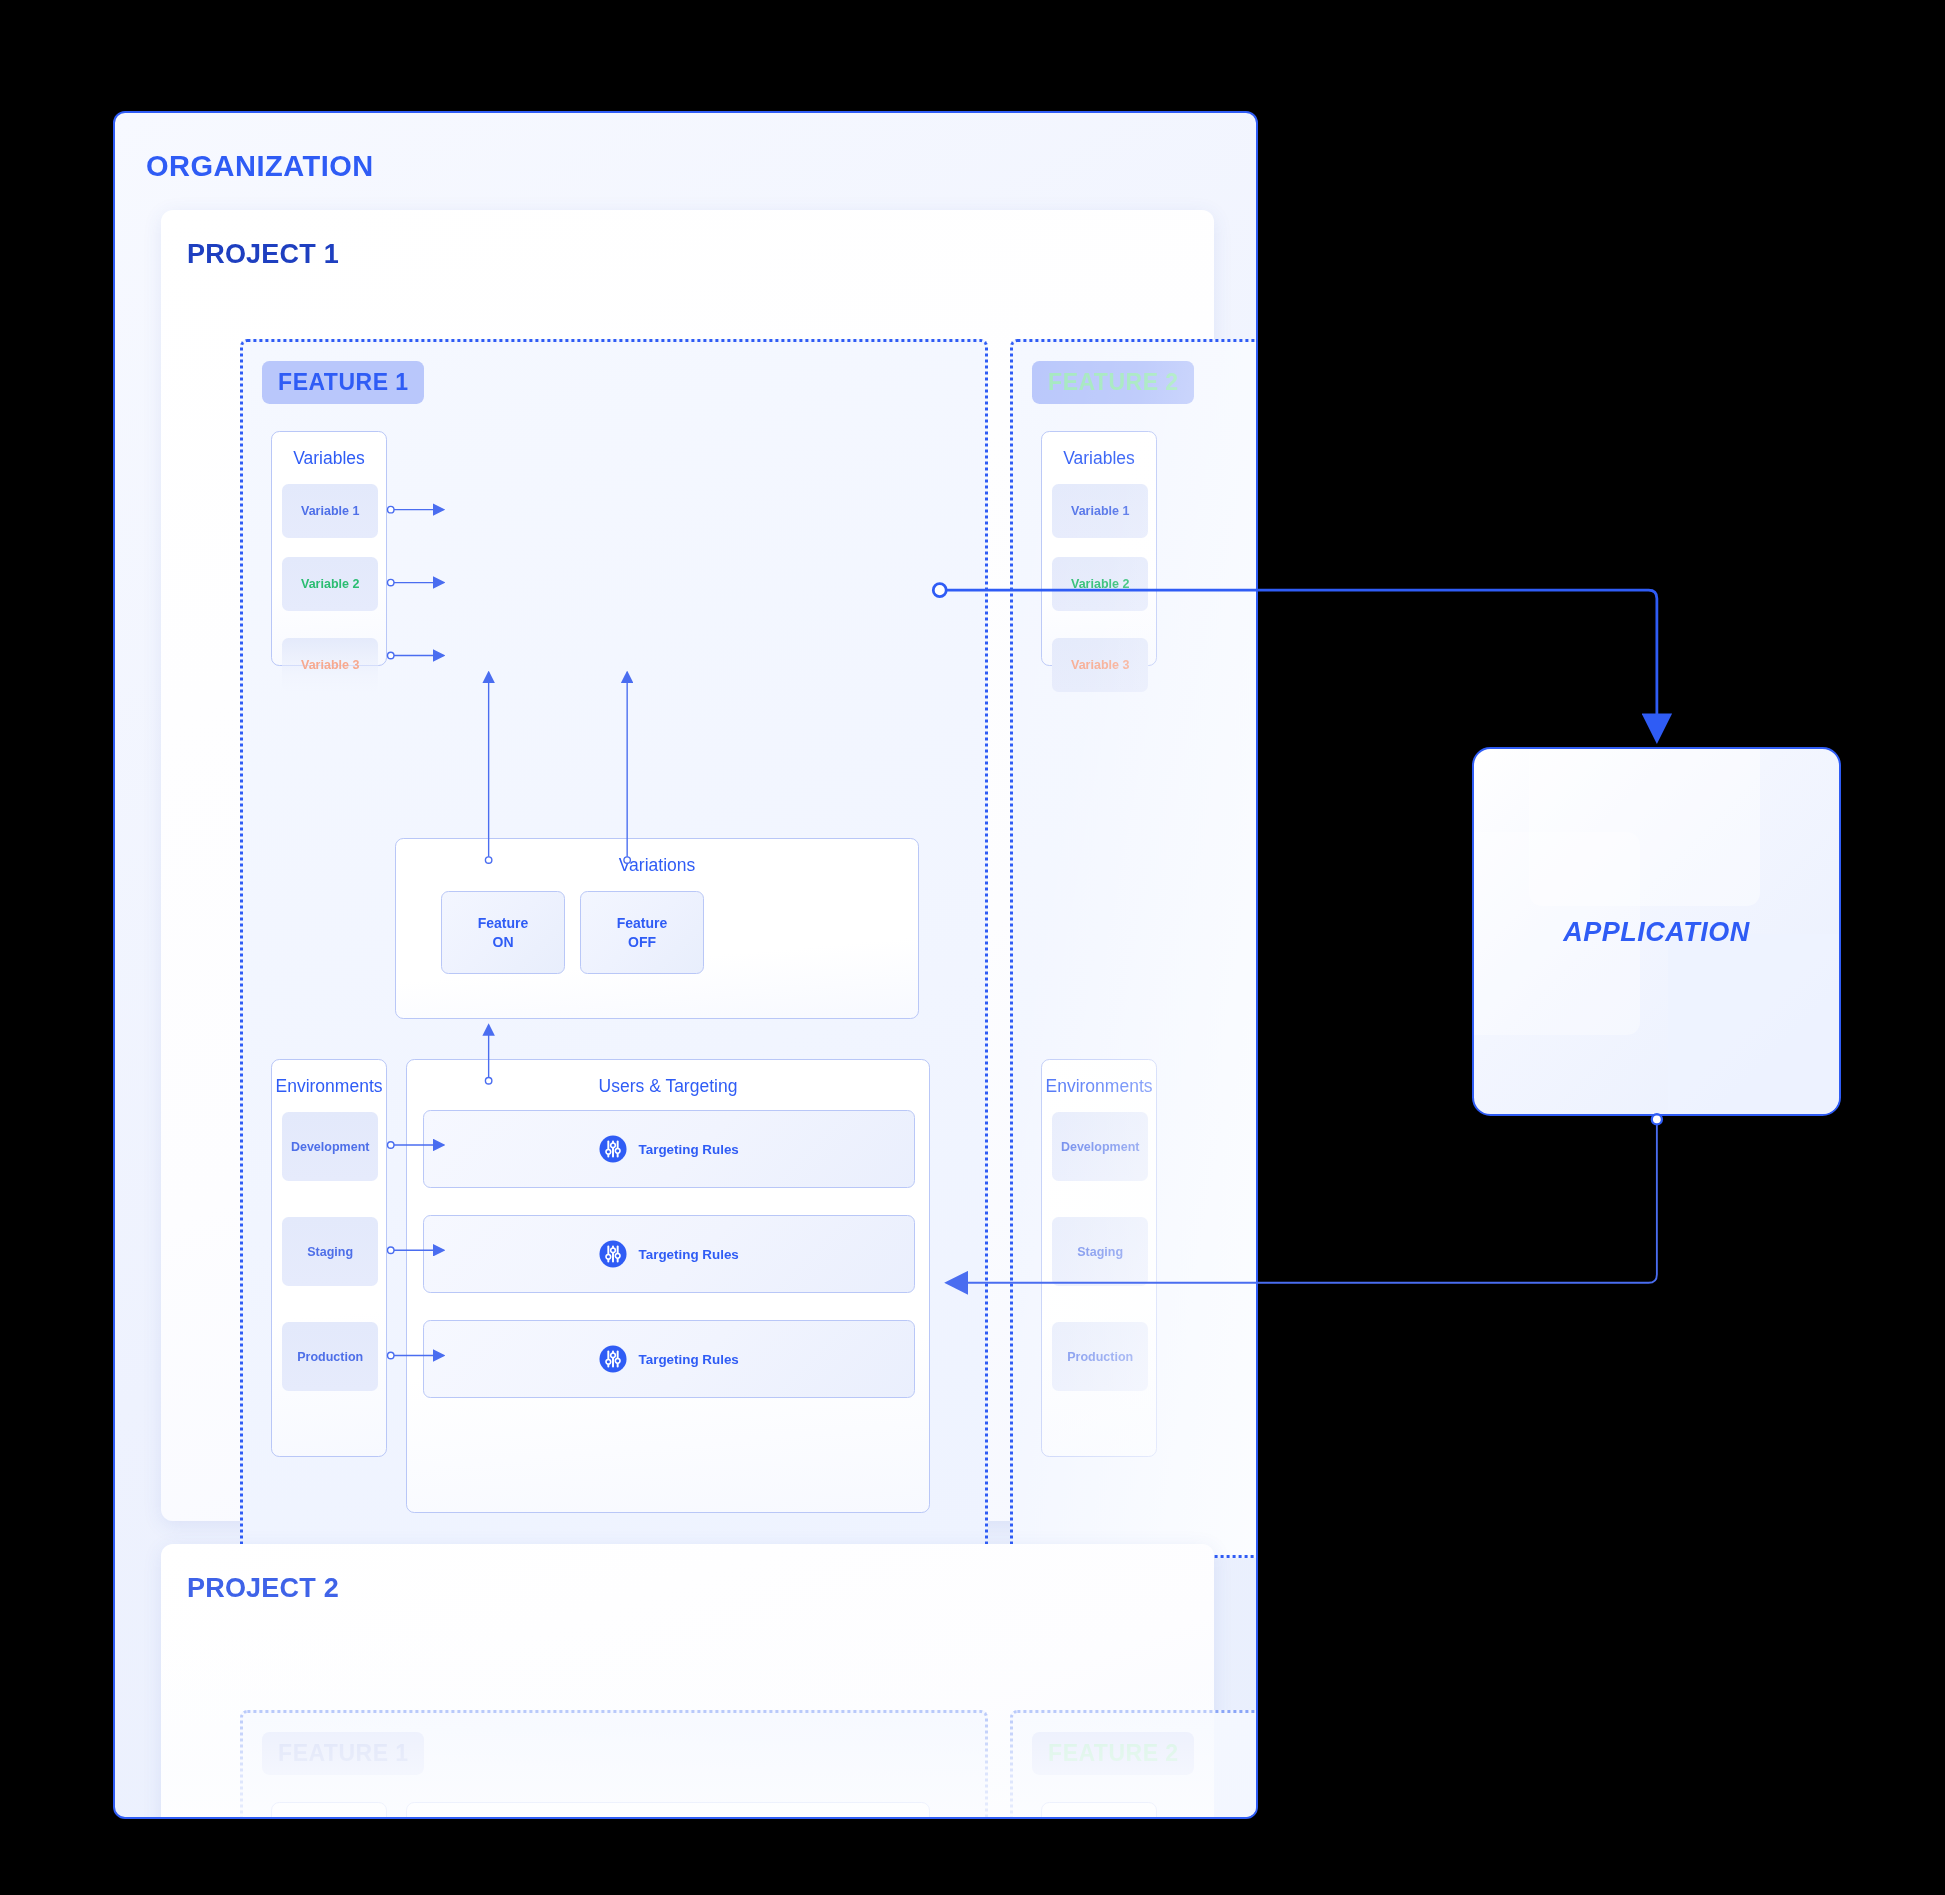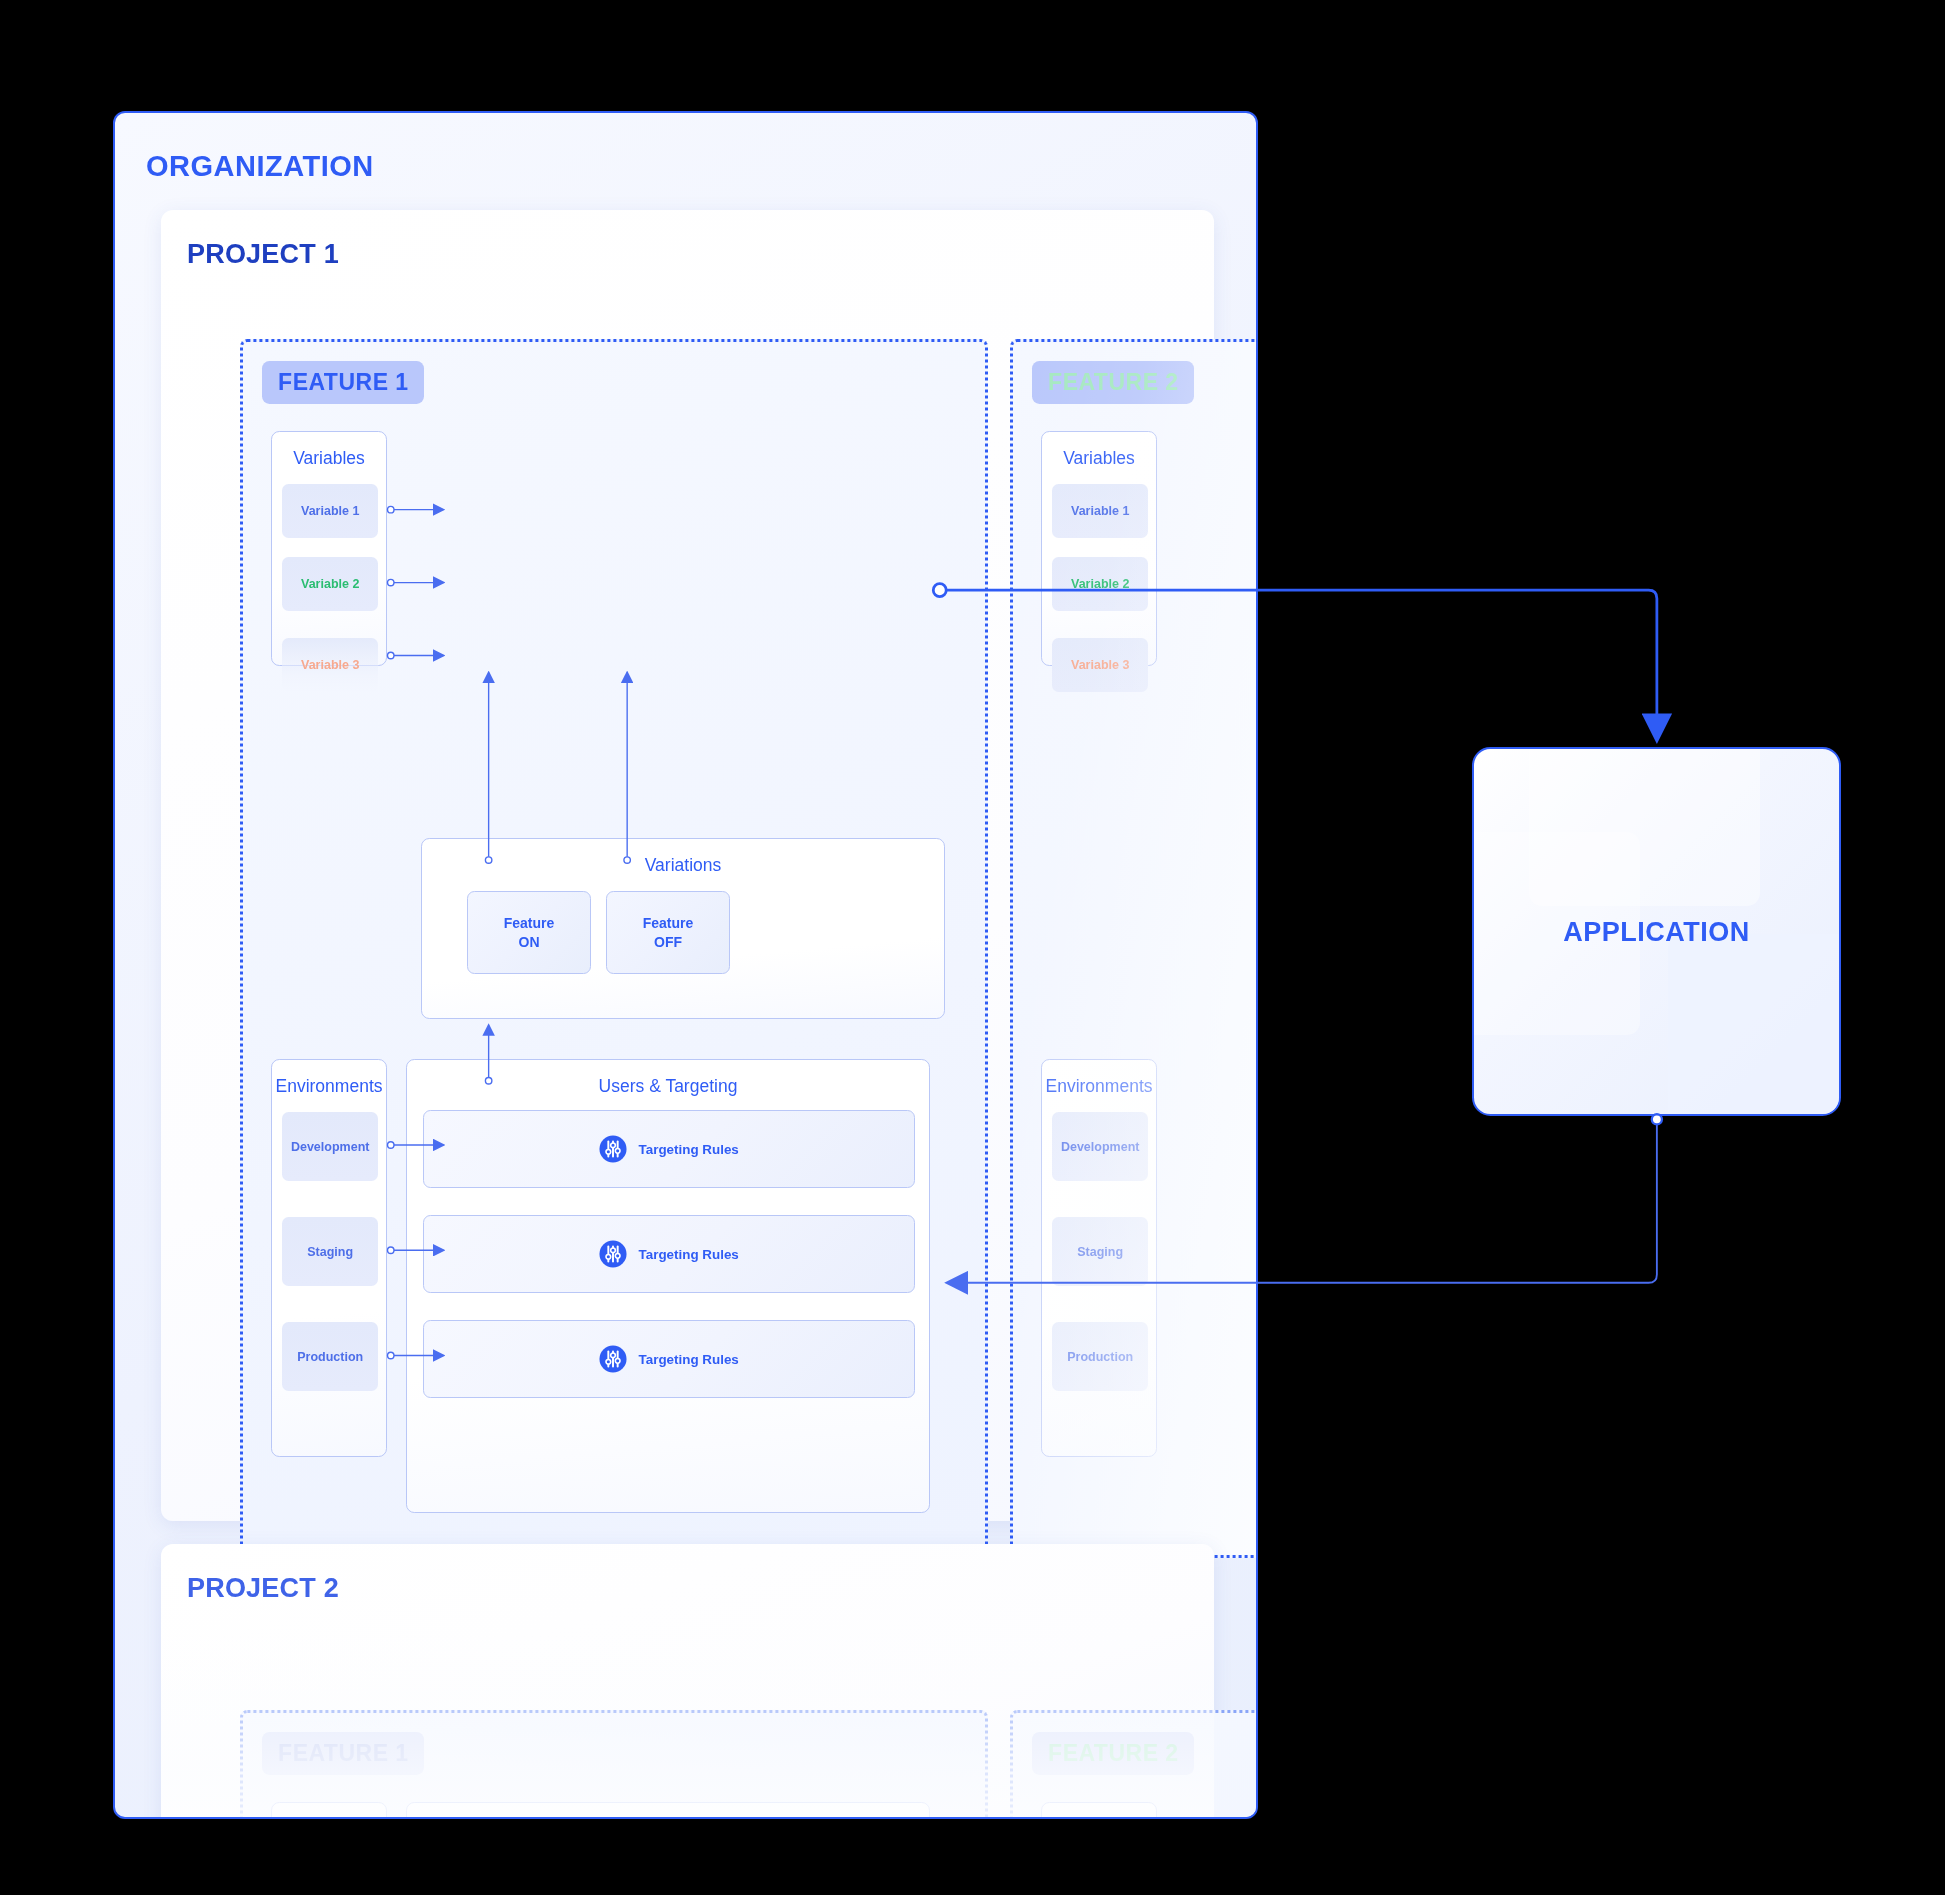--- a/index.html
+++ b/index.html
@@ -85,21 +85,21 @@
     position: absolute; left: 0; right: 0; top: 15.7px;
     text-align: center;
     font-size: 17.5px; font-weight: 400; color: #2f5cf5;
   }
 
   
   #vars-panel   { left: 28px; top: 89px; width: 116px; height: 235px; }
   #values-panel { left: 163px; top: 89px; width: 524px; height: 235px; }
   #envs-panel   { left: 28px; top: 717px; width: 116px; height: 398px; }
   #ut-panel     { left: 163px; top: 717px; width: 524px; height: 454px; }
-  #variations-panel { left: 178px; top: 496px; width: 524px; height: 181px; }
+  #variations-panel { left: 152px; top: 496px; width: 524px; height: 181px; }
 
   .chip {
     position: absolute;
     border-radius: 6.5px;
     background: linear-gradient(180deg,#e3e9fb 0%,#e6ebfc 100%);
     display: flex; align-items: center; justify-content: center;
     font-size: 12.5px; font-weight: 700;
     color: #4e6fe8;
   }
   .chip.v2 { color: #2bbd72; }
@@ -139,20 +139,21 @@
     background: linear-gradient(100deg, rgba(255,255,255,0) 0%, rgba(255,255,255,0.10) 14%, rgba(253,254,255,0.70) 38%, rgba(255,255,255,0.97) 62%, #ffffff 100%);
   }
 
   
   .app-card {
     position: absolute; left: 1472px; top: 747px;
     width: 369px; height: 369px;
     border: 2.8px solid #2f5cf5; border-radius: 18.5px;
     background: linear-gradient(135deg,#ffffff 0%,#f3f6ff 42%,#e9effd 100%);
     overflow: hidden;
+    font-style: italic;
   }
   .app-deco { position: absolute; background: rgba(255,255,255,0.55); border-radius: 13px; }
   .app-deco.a { left: 55px; top: -28px; width: 231px; height: 185px; background: rgba(255,255,255,0.42); }
   .app-deco.b { left: -28px; top: 83px; width: 194px; height: 203px; background: rgba(255,255,255,0.34); }
   .app-deco.c { left: 194px; top: 185px; width: 222px; height: 194px; background: rgba(237,242,255,0.80); }
   .app-title {
     position: absolute; left: 0; right: 0; top: 50%;
     transform: translateY(-50%);
     text-align: center;
     font-size: 27px; font-weight: 700; letter-spacing: 0.5px; color: #2f5cf5;

